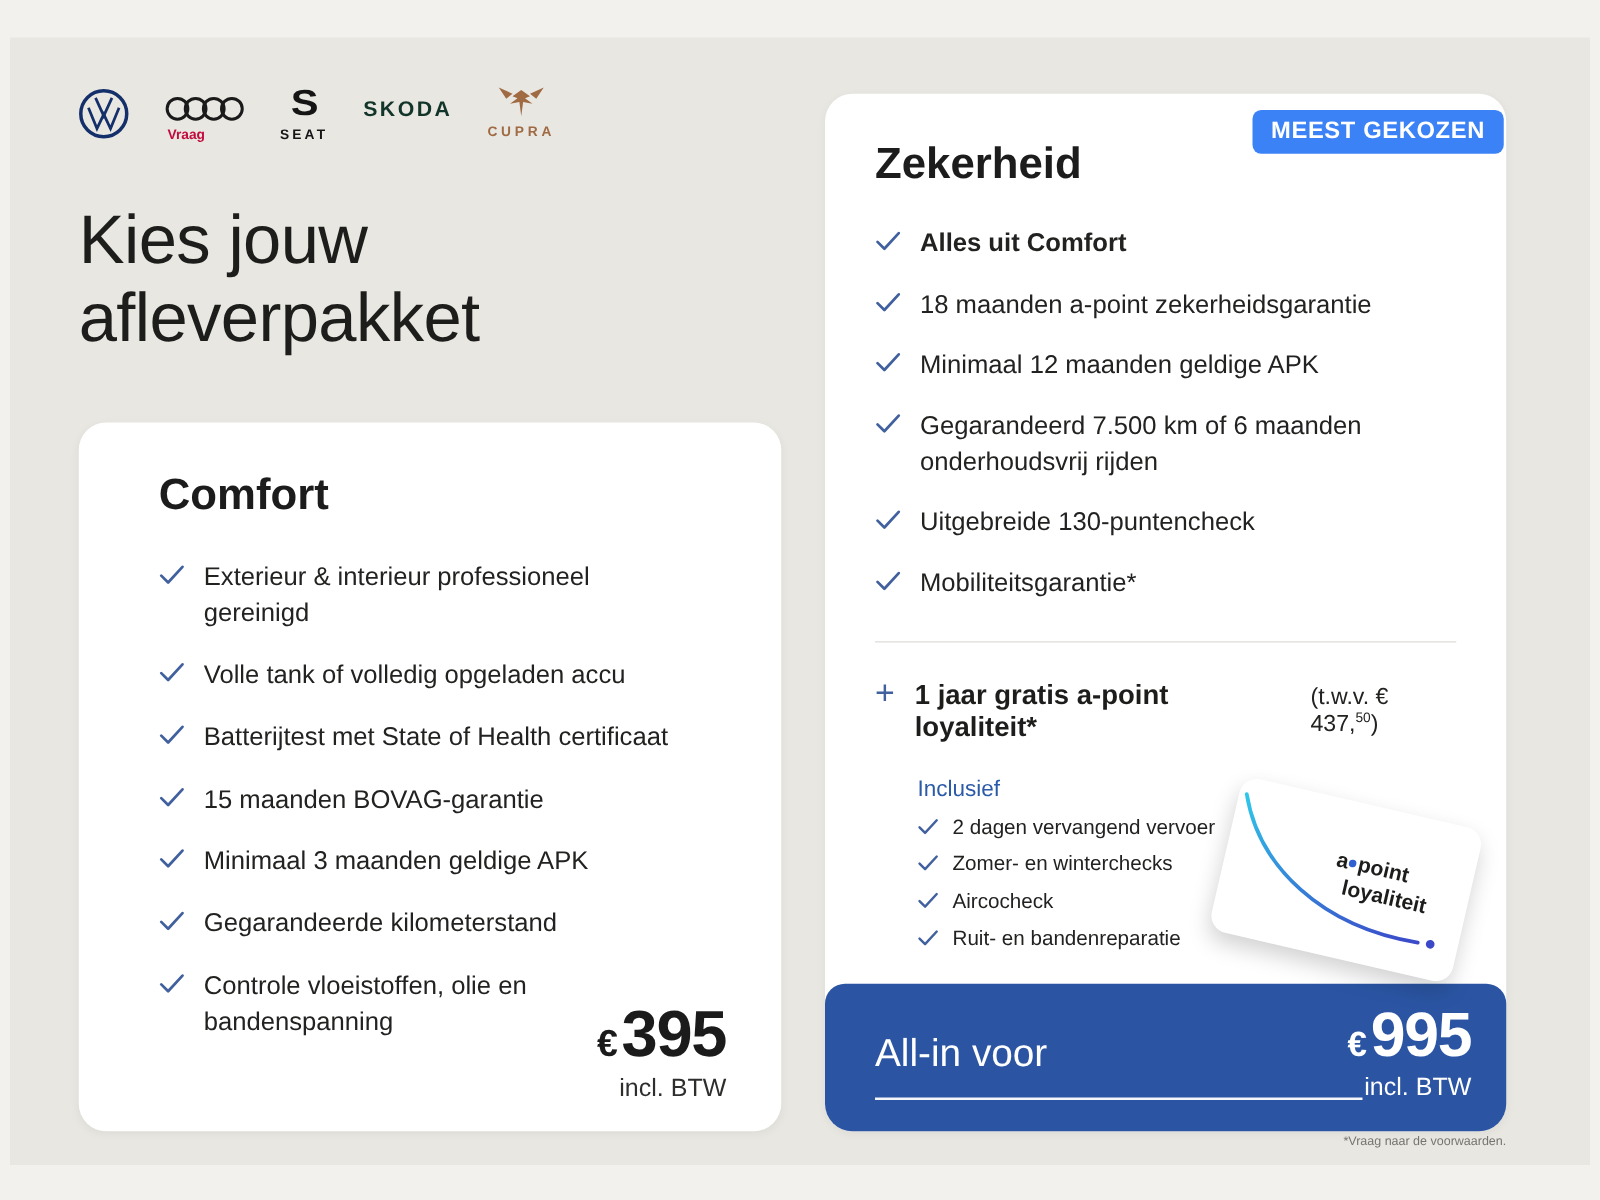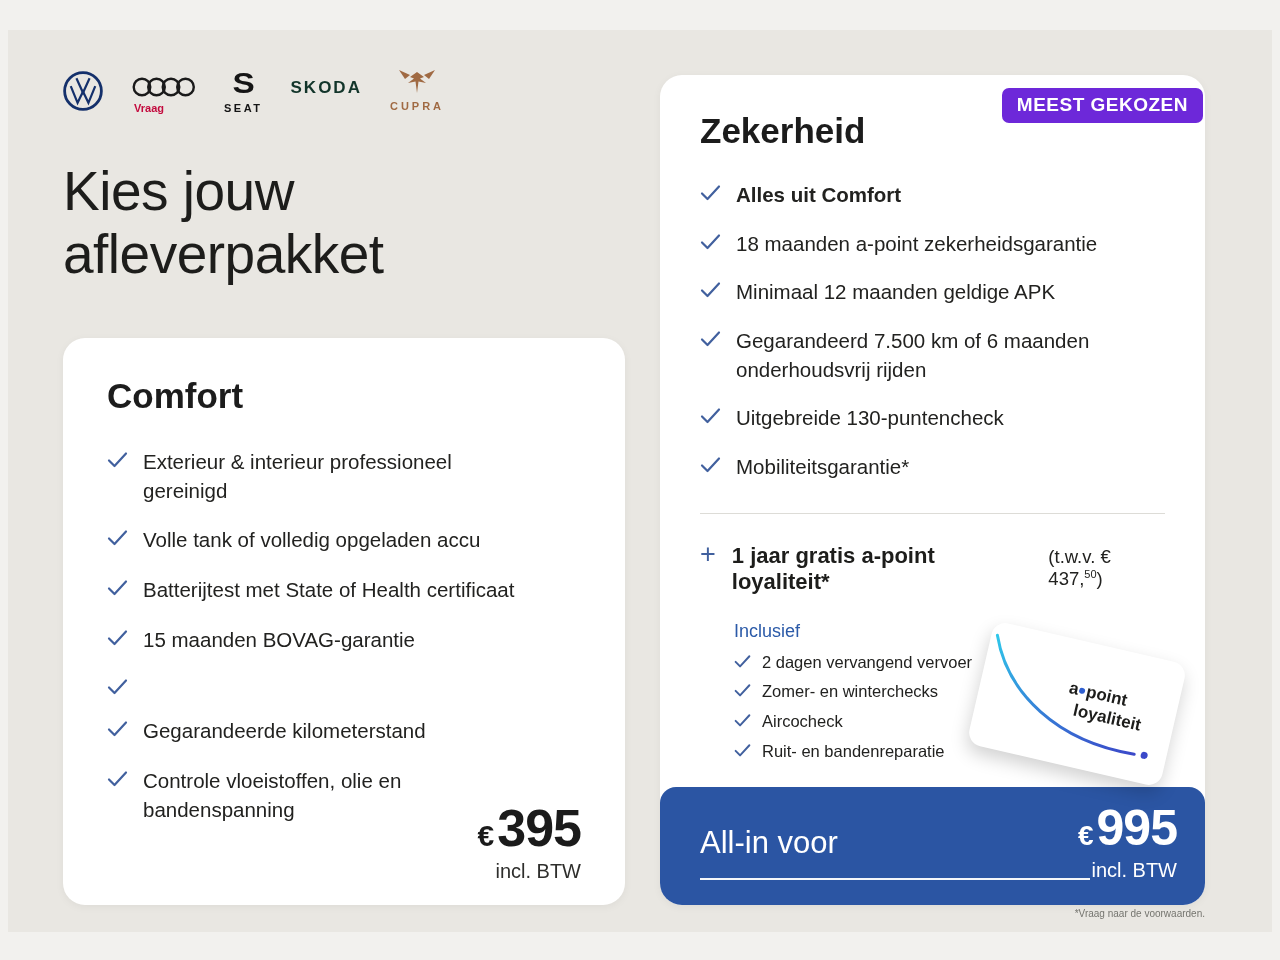--- a/index.html
+++ b/index.html
@@ -20,21 +20,21 @@
   .brand-skoda { margin-top:12px; }
   .skoda-label { font-size:17px; font-weight:800; letter-spacing:2px; color:#12352a; }
   .brand-cupra { margin-top:0; }
   .cupra-label { font-size:11px; font-weight:700; letter-spacing:3px; color:#a06a43; margin-top:2px; }
 
   
   .heading { position:absolute; left:63px; top:160px; width:430px; font-size:55px; line-height:1.14; font-weight:500; color:#1d1d1b; letter-spacing:-0.5px; }
 
   
   .card { position:absolute; background:#ffffff; border-radius:22px; box-shadow:0 2px 8px rgba(0,0,0,0.05); }
-  .card-comfort { left:63px; top:338px; width:562px; height:567px; padding:38px 44px; }
+  .card-comfort { left:63px; top:338px; width:562px; height:567px; padding:38px 64px; }
   .card-zekerheid { left:660px; top:75px; width:545px; height:830px; padding:36px 40px 0; }
 
   .card-title { font-size:35px; font-weight:700; color:#1c1c1c; }
 
   .check-list { list-style:none; display:flex; flex-direction:column; }
   .comfort-list { margin-top:32px; gap:21px; }
   .zk-list { margin-top:30px; gap:20px; }
   .check-row { display:flex; align-items:flex-start; }
   .check-icon { flex:0 0 auto; margin-right:15px; margin-top:3px; }
   .item-text { font-size:20.5px; line-height:1.4; color:#222220; max-width:378px; }
@@ -42,21 +42,21 @@
   .bold { font-weight:700; }
 
   
   .price-block { position:absolute; right:44px; bottom:22px; text-align:right; }
   .price-line { display:flex; align-items:baseline; justify-content:flex-end; }
   .price-cur { font-size:30px; font-weight:600; color:#1b1b1b; margin-right:3px; }
   .price-amt { font-size:52px; font-weight:700; color:#1b1b1b; letter-spacing:-1px; }
   .price-note { font-size:20px; color:#2e2e2c; margin-top:2px; }
 
   
-  .badge { position:absolute; top:13px; right:2px; background:#6d28d9; color:#ffffff; font-size:19px; font-weight:700; letter-spacing:0.5px; padding:6px 15px 7px; border-radius:7px; }
+  .badge { position:absolute; top:13px; right:2px; background:#3b82f6; color:#ffffff; font-size:19px; font-weight:700; letter-spacing:0.5px; padding:6px 15px 7px; border-radius:7px; }
   .divider { height:1px; background:#dddcd7; margin:31px 0 27px; width:465px; }
   .bonus-row { display:flex; align-items:baseline; }
   .plus-icon { color:#41609e; font-size:27px; font-weight:500; margin-right:16px; line-height:1; }
   .bonus-title { font-size:22px; font-weight:700; color:#1d1d1b; }
   .bonus-value { font-size:18.5px; color:#222220; margin-left:23px; }
   .bonus-value sup { font-size:11px; }
   .inclusief-label { margin:26px 0 10px 34px; color:#2b5aa8; font-size:18px; font-weight:500; }
   .sub-list { margin-left:34px; gap:9px; }
   .sub-list .check-icon { margin-right:11px; margin-top:2px; }
   .sub-list .item-text { font-size:16.5px; line-height:1.25; max-width:300px; }
@@ -149,20 +149,21 @@
           <svg class="check-icon" width="21" height="18" viewBox="0 0 21 18">
             <path d="M2 9.5 L7.5 15 L19 2.5" fill="none" stroke="#41609e" stroke-width="2.2" stroke-linecap="round" stroke-linejoin="round"></path>
           </svg>
           <span class="item-text">15 maanden BOVAG-garantie</span>
         </li>
 
         <li class="check-row">
           <svg class="check-icon" width="21" height="18" viewBox="0 0 21 18">
             <path d="M2 9.5 L7.5 15 L19 2.5" fill="none" stroke="#41609e" stroke-width="2.2" stroke-linecap="round" stroke-linejoin="round"></path>
           </svg>
+          <span class="item-text">Minimaal 3 maanden geldige APK</span>
         </li>
 
         <li class="check-row">
           <svg class="check-icon" width="21" height="18" viewBox="0 0 21 18">
             <path d="M2 9.5 L7.5 15 L19 2.5" fill="none" stroke="#41609e" stroke-width="2.2" stroke-linecap="round" stroke-linejoin="round"></path>
           </svg>
           <span class="item-text">Gegarandeerde kilometerstand</span>
         </li>
 
         <li class="check-row">

